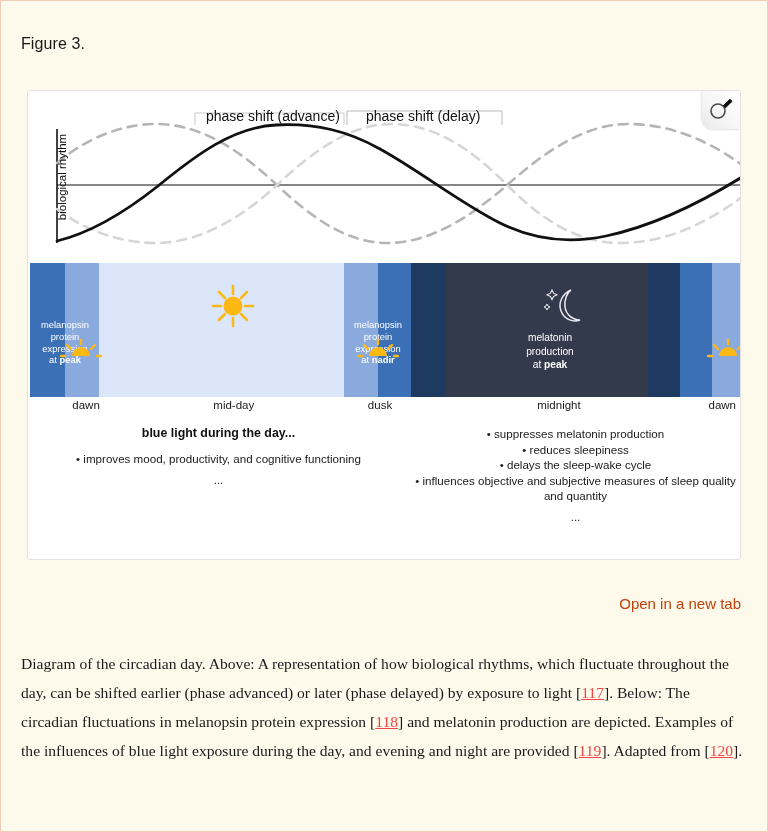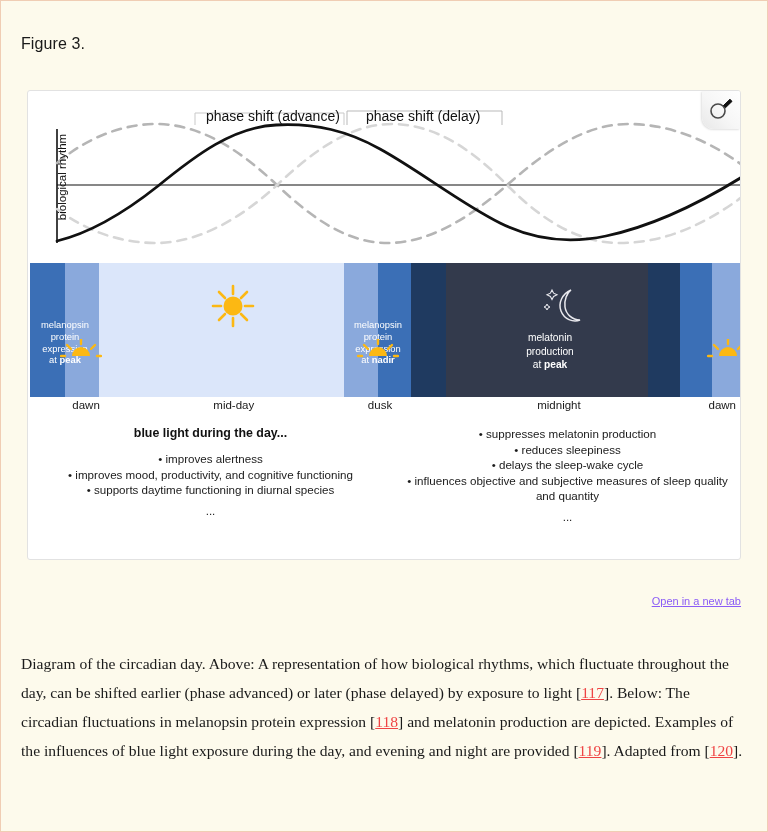--- a/index.html
+++ b/index.html
@@ -123,21 +123,21 @@
     position: absolute;
     font-size: 11.5px;
     color: #1a1a1a;
     transform: translateX(-50%);
     white-space: nowrap;
   }
 
   
   .cols {
     position: absolute;
-    left: 4px;
+    left: 12px;
     top: 335px;
     width: 714px;
     display: flex;
   }
   .col {
     flex: 1 1 50%;
     text-align: center;
     padding: 0 12px;
     box-sizing: border-box;
   }
@@ -161,23 +161,22 @@
     margin-top: 6px;
     font-size: 11.6px;
     color: #1a1a1a;
   }
 
   
   .open-tab {
     position: absolute;
     right: 26px;
     top: 594px;
-    font-size: 11px;
-    color: #8b5cf6;
-    text-decoration: underline;
+    font-size: 15px;
+    color: #c2410c;
     cursor: pointer;
   }
 
   
   .caption {
     position: absolute;
     left: 20px;
     top: 648px;
     width: 726px;
     font-family: "Liberation Serif", serif;
@@ -356,23 +355,21 @@
     <span style="left:49.3%;">dusk</span>
     <span style="left:74.5%;">midnight</span>
     <span style="left:97.5%;">dawn</span>
   </div>
 
   <div class="cols">
 
     <div class="col">
       <div class="col-head">blue light during the day...</div>
       <ul>
-        <li>•  improves alertness</li>
         <li>•  improves mood, productivity, and cognitive functioning</li>
-        <li>•  supports daytime functioning in diurnal species</li>
       </ul>
       <div class="ellipsis">...</div>
     </div>
 
     <div class="col">
       <ul>
         <li>•  suppresses melatonin production</li>
         <li>•  reduces sleepiness</li>
         <li>•  delays the sleep-wake cycle</li>
         <li>•  influences objective and subjective measures of sleep quality and quantity</li>

